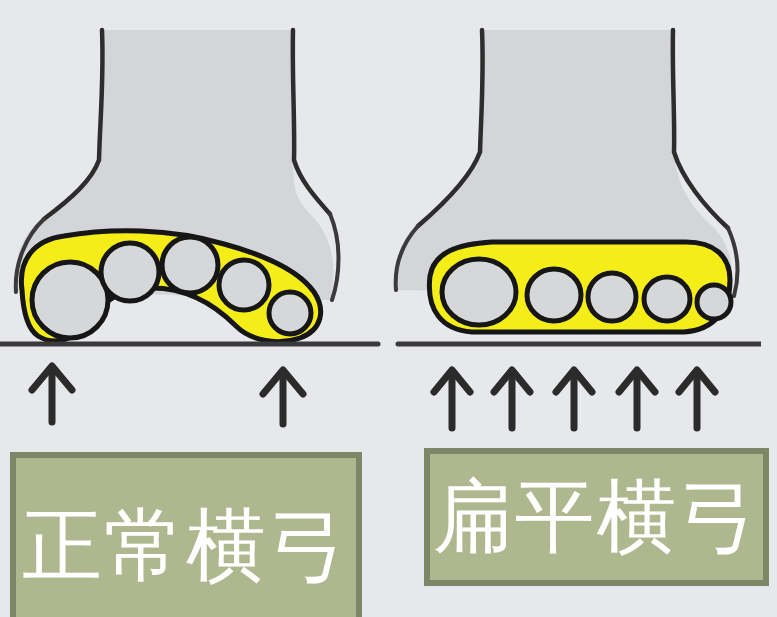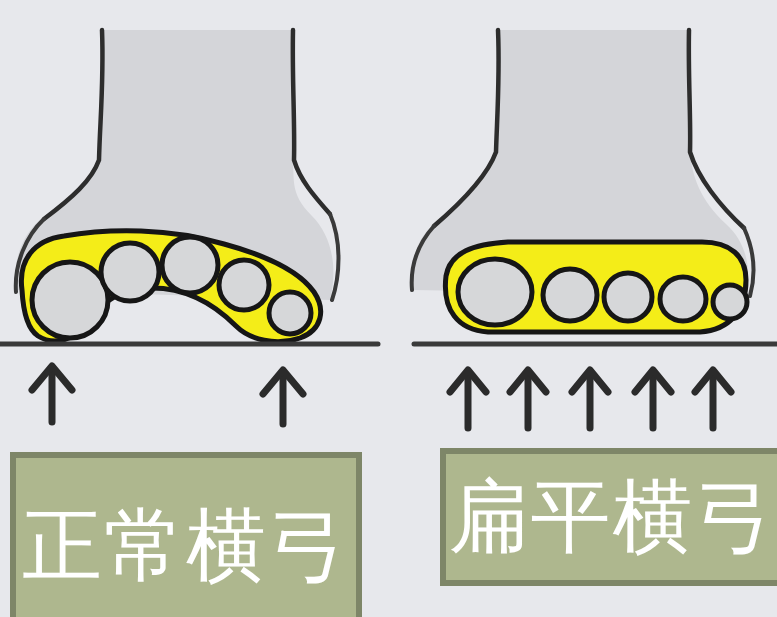--- a/index.html
+++ b/index.html
@@ -19,21 +19,21 @@
     position: absolute;
     inset: 0;
     background: #e7e8ec;
   }
   .panel {
     position: absolute;
     top: 0;
     height: 617px;
   }
   #panel-left  { left: 0px;   width: 400px; }
-  #panel-right { left: 400px; width: 377px; }
+  #panel-right { left: 384px; width: 377px; }
 
   .figure-svg {
     position: absolute;
     top: 0;
     left: 0;
   }
 
   .label-box {
     position: absolute;
     box-sizing: border-box;

